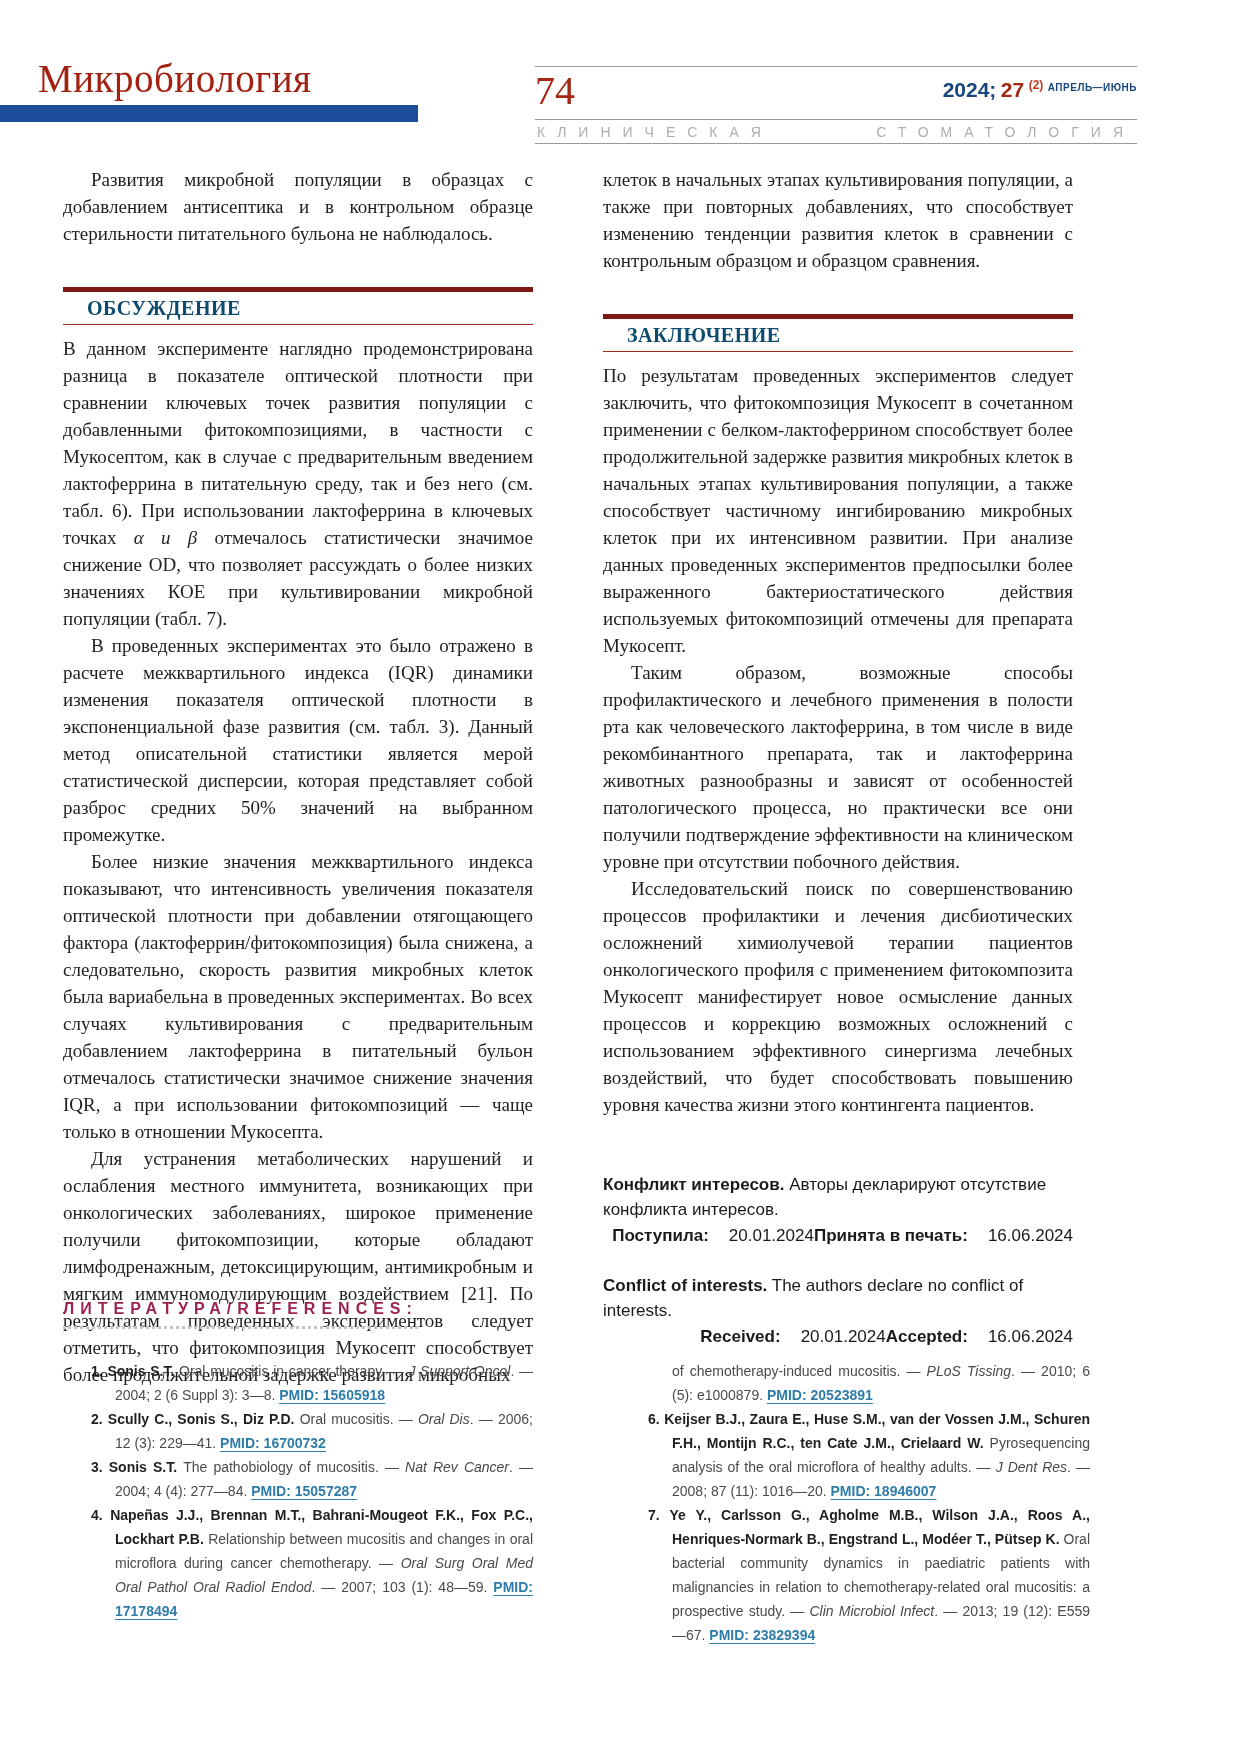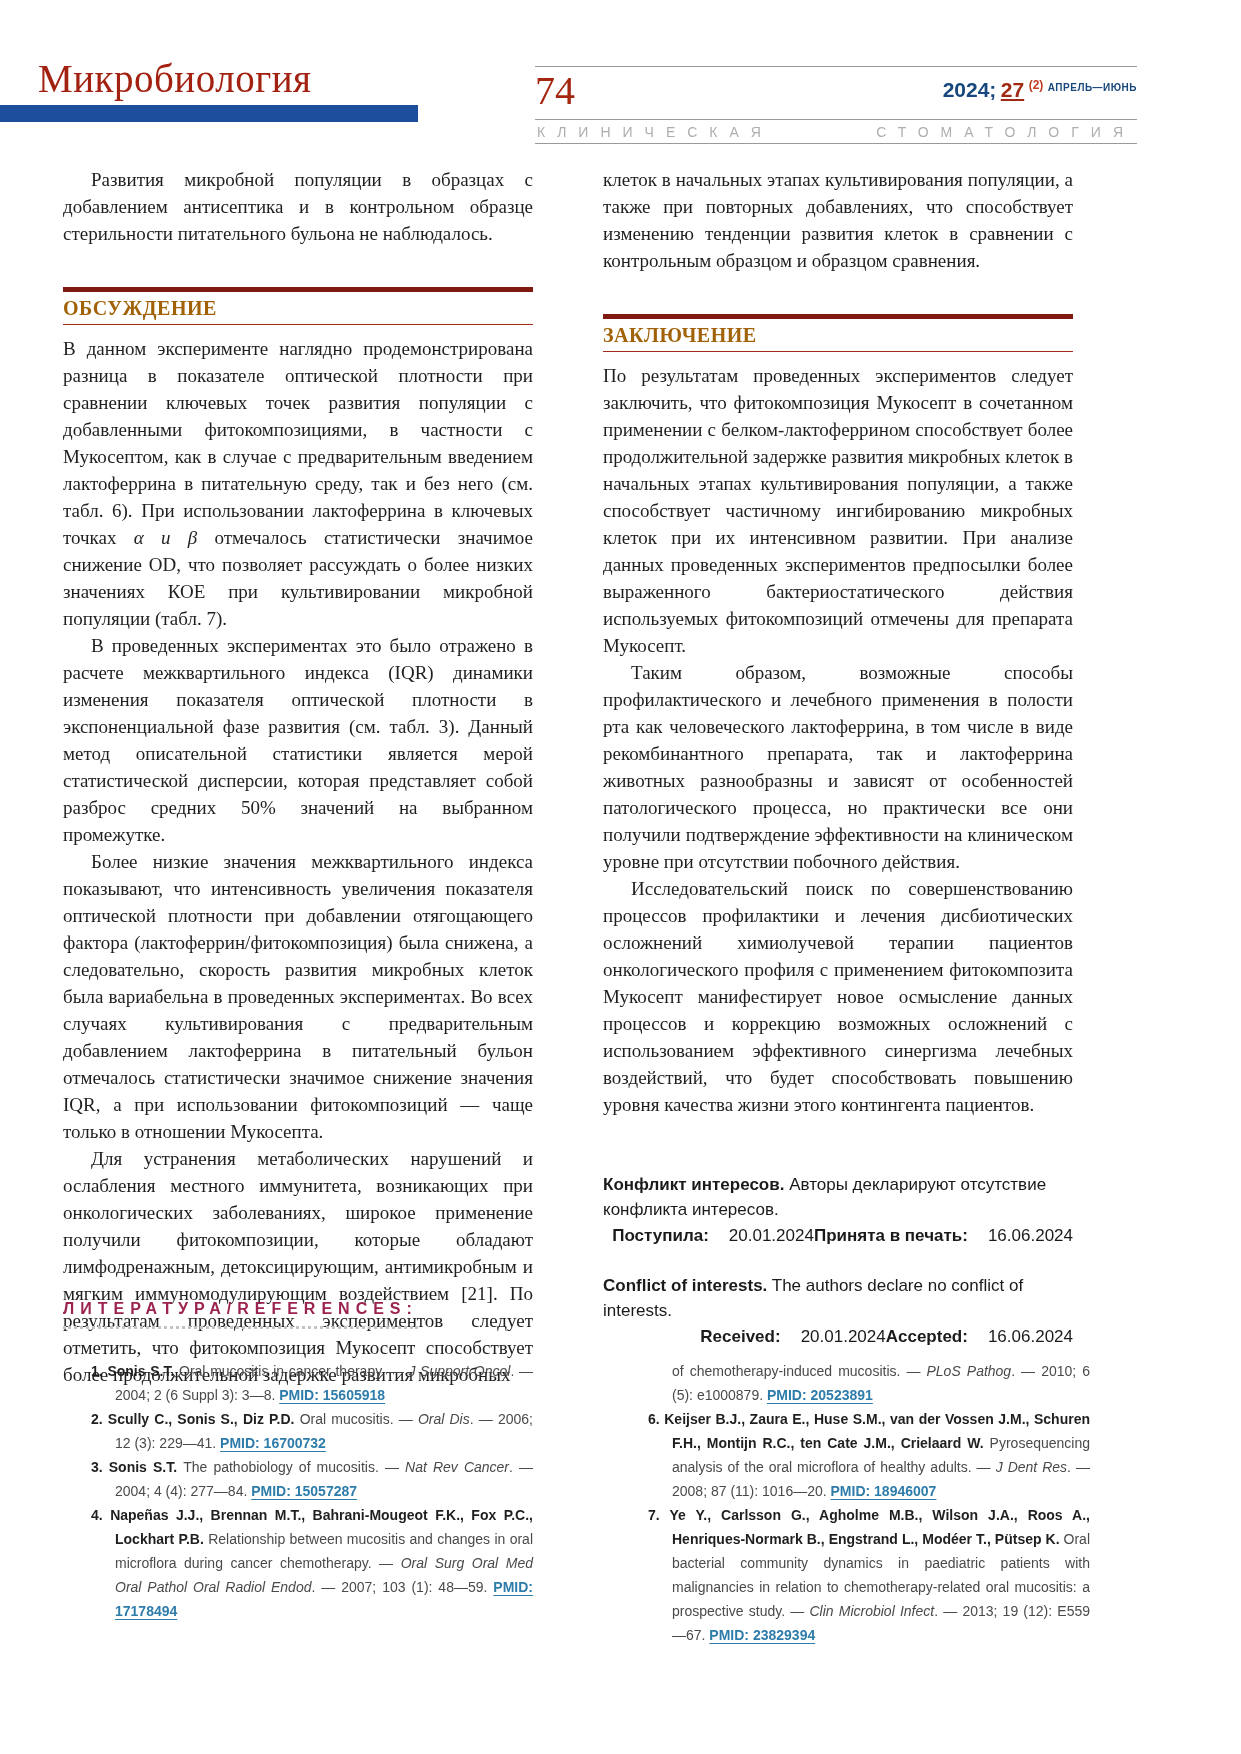--- a/index.html
+++ b/index.html
@@ -17,21 +17,21 @@
     font-size:39px; font-weight:normal; color:#a22110; letter-spacing:.5px;
     font-family:"Liberation Serif","DejaVu Serif",serif;
   }
   .blue-bar { position:absolute; left:0; top:105px; width:418px; height:17px; background:#1d4e9b; }
 
   .head-right { position:absolute; left:535px; top:66px; width:602px; border-top:1px solid #9a9a9a; }
   .head-row { display:flex; justify-content:space-between; align-items:flex-start; height:52px; padding-top:5px; }
   .page-number { font-size:40px; line-height:38px; color:#a4260f; }
   .issue-info { padding-top:6px; white-space:nowrap; font-family:"Liberation Sans","DejaVu Sans",sans-serif; }
   .issue-year { font-size:21px; font-weight:bold; color:#17477c; }
-  .issue-vol  { font-size:21px; font-weight:bold; color:#a02912;text-decoration:underline; }
+  .issue-vol  { font-size:21px; font-weight:bold; color:#a02912; }
   .issue-num  { font-size:12px; font-weight:bold; color:#c23b22; vertical-align:8px; }
   .issue-months { font-size:10px; font-weight:bold; color:#17477c; letter-spacing:.5px; vertical-align:6px; }
   .journal-row {
     border-top:1px solid #9a9a9a; border-bottom:1px solid #9a9a9a;
     display:flex; justify-content:space-between; padding:4px 2px 3px 2px; overflow:hidden;
     font-family:"Liberation Sans","DejaVu Sans",sans-serif;
     font-size:14px; color:#aeaeae; white-space:nowrap;
   }
   .journal-row span { letter-spacing:12px; }
 
@@ -43,22 +43,23 @@
   }
   p.indent { text-indent:28px; }
   .greek { font-style:italic; }
 
   .sec-header {
     margin-top:40px; margin-bottom:10px;
     border-top:5px solid #7e1a11; border-bottom:1px solid #9e2a1c;
     padding:5px 0 4px 0;
   }
   .sec-header h2 {
-    font-size:20px; font-weight:bold; color:#a16207; letter-spacing:.5px;
+    font-size:20px; font-weight:bold; color:#0c4a6e; letter-spacing:.5px;
     font-family:"Liberation Serif","DejaVu Serif",serif;
+    margin-left:24px;
   }
 
   
   .conflict {
     margin-top:54px;
     font-family:"Liberation Sans","DejaVu Sans",sans-serif;
     font-size:17px; line-height:25px; color:#1a1a1a;
   }
   .conflict .b { font-weight:bold; }
   .dates { display:flex; justify-content:flex-end; margin-top:1px; }
@@ -167,20 +168,20 @@
   <div class="refs">
     <div class="refs-title">ЛИТЕРАТУРА/REFERENCES:</div>
     <div class="refs-cols">
       <div class="refs-col" id="refs-left">
           <div class="ref"><span class="num">1. </span><span class="authors">Sonis S.T. </span><span class="title">Oral mucositis in cancer therapy. — </span><span class="journal">J Support Oncol</span><span class="tail">. — 2004; 2 (6 Suppl 3): 3—8. </span><a class="pmid">PMID: 15605918</a></div>
           <div class="ref"><span class="num">2. </span><span class="authors">Scully C., Sonis S., Diz P.D. </span><span class="title">Oral mucositis. — </span><span class="journal">Oral Dis</span><span class="tail">. — 2006; 12 (3): 229—41. </span><a class="pmid">PMID: 16700732</a></div>
           <div class="ref"><span class="num">3. </span><span class="authors">Sonis S.T. </span><span class="title">The pathobiology of mucositis. — </span><span class="journal">Nat Rev Cancer</span><span class="tail">. — 2004; 4 (4): 277—84. </span><a class="pmid">PMID: 15057287</a></div>
           <div class="ref"><span class="num">4. </span><span class="authors">Napeñas J.J., Brennan M.T., Bahrani-Mougeot F.K., Fox P.C., Lockhart P.B. </span><span class="title">Relationship between mucositis and changes in oral microflora during cancer chemotherapy. — </span><span class="journal">Oral Surg Oral Med Oral Pathol Oral Radiol Endod</span><span class="tail">. — 2007; 103 (1): 48—59. </span><a class="pmid">PMID: 17178494</a></div>
         </div>
       <div class="refs-col" id="refs-right">
-          <div class="ref cont"><span class="title">of chemotherapy-induced mucositis. — </span><span class="journal">PLoS Pathog</span><span class="tail">. — 2010; 6 (5): e1000879. </span><a class="pmid">PMID: 20523891</a></div>
+          <div class="ref cont"><span class="title">of chemotherapy-induced mucositis. — </span><span class="journal">PLoS Tissing</span><span class="tail">. — 2010; 6 (5): e1000879. </span><a class="pmid">PMID: 20523891</a></div>
           <div class="ref"><span class="num">6. </span><span class="authors">Keijser B.J., Zaura E., Huse S.M., van der Vossen J.M., Schuren F.H., Montijn R.C., ten Cate J.M., Crielaard W. </span><span class="title">Pyrosequencing analysis of the oral microflora of healthy adults. — </span><span class="journal">J Dent Res</span><span class="tail">. — 2008; 87 (11): 1016—20. </span><a class="pmid">PMID: 18946007</a></div>
           <div class="ref"><span class="num">7. </span><span class="authors">Ye Y., Carlsson G., Agholme M.B., Wilson J.A., Roos A., Henriques-Normark B., Engstrand L., Modéer T., Pütsep K. </span><span class="title">Oral bacterial community dynamics in paediatric patients with malignancies in relation to chemotherapy-related oral mucositis: a prospective study. — </span><span class="journal">Clin Microbiol Infect</span><span class="tail">. — 2013; 19 (12): E559—67. </span><a class="pmid">PMID: 23829394</a></div>
         </div>
     </div>
   </div>
 
 </div>
 
 </body></html>

